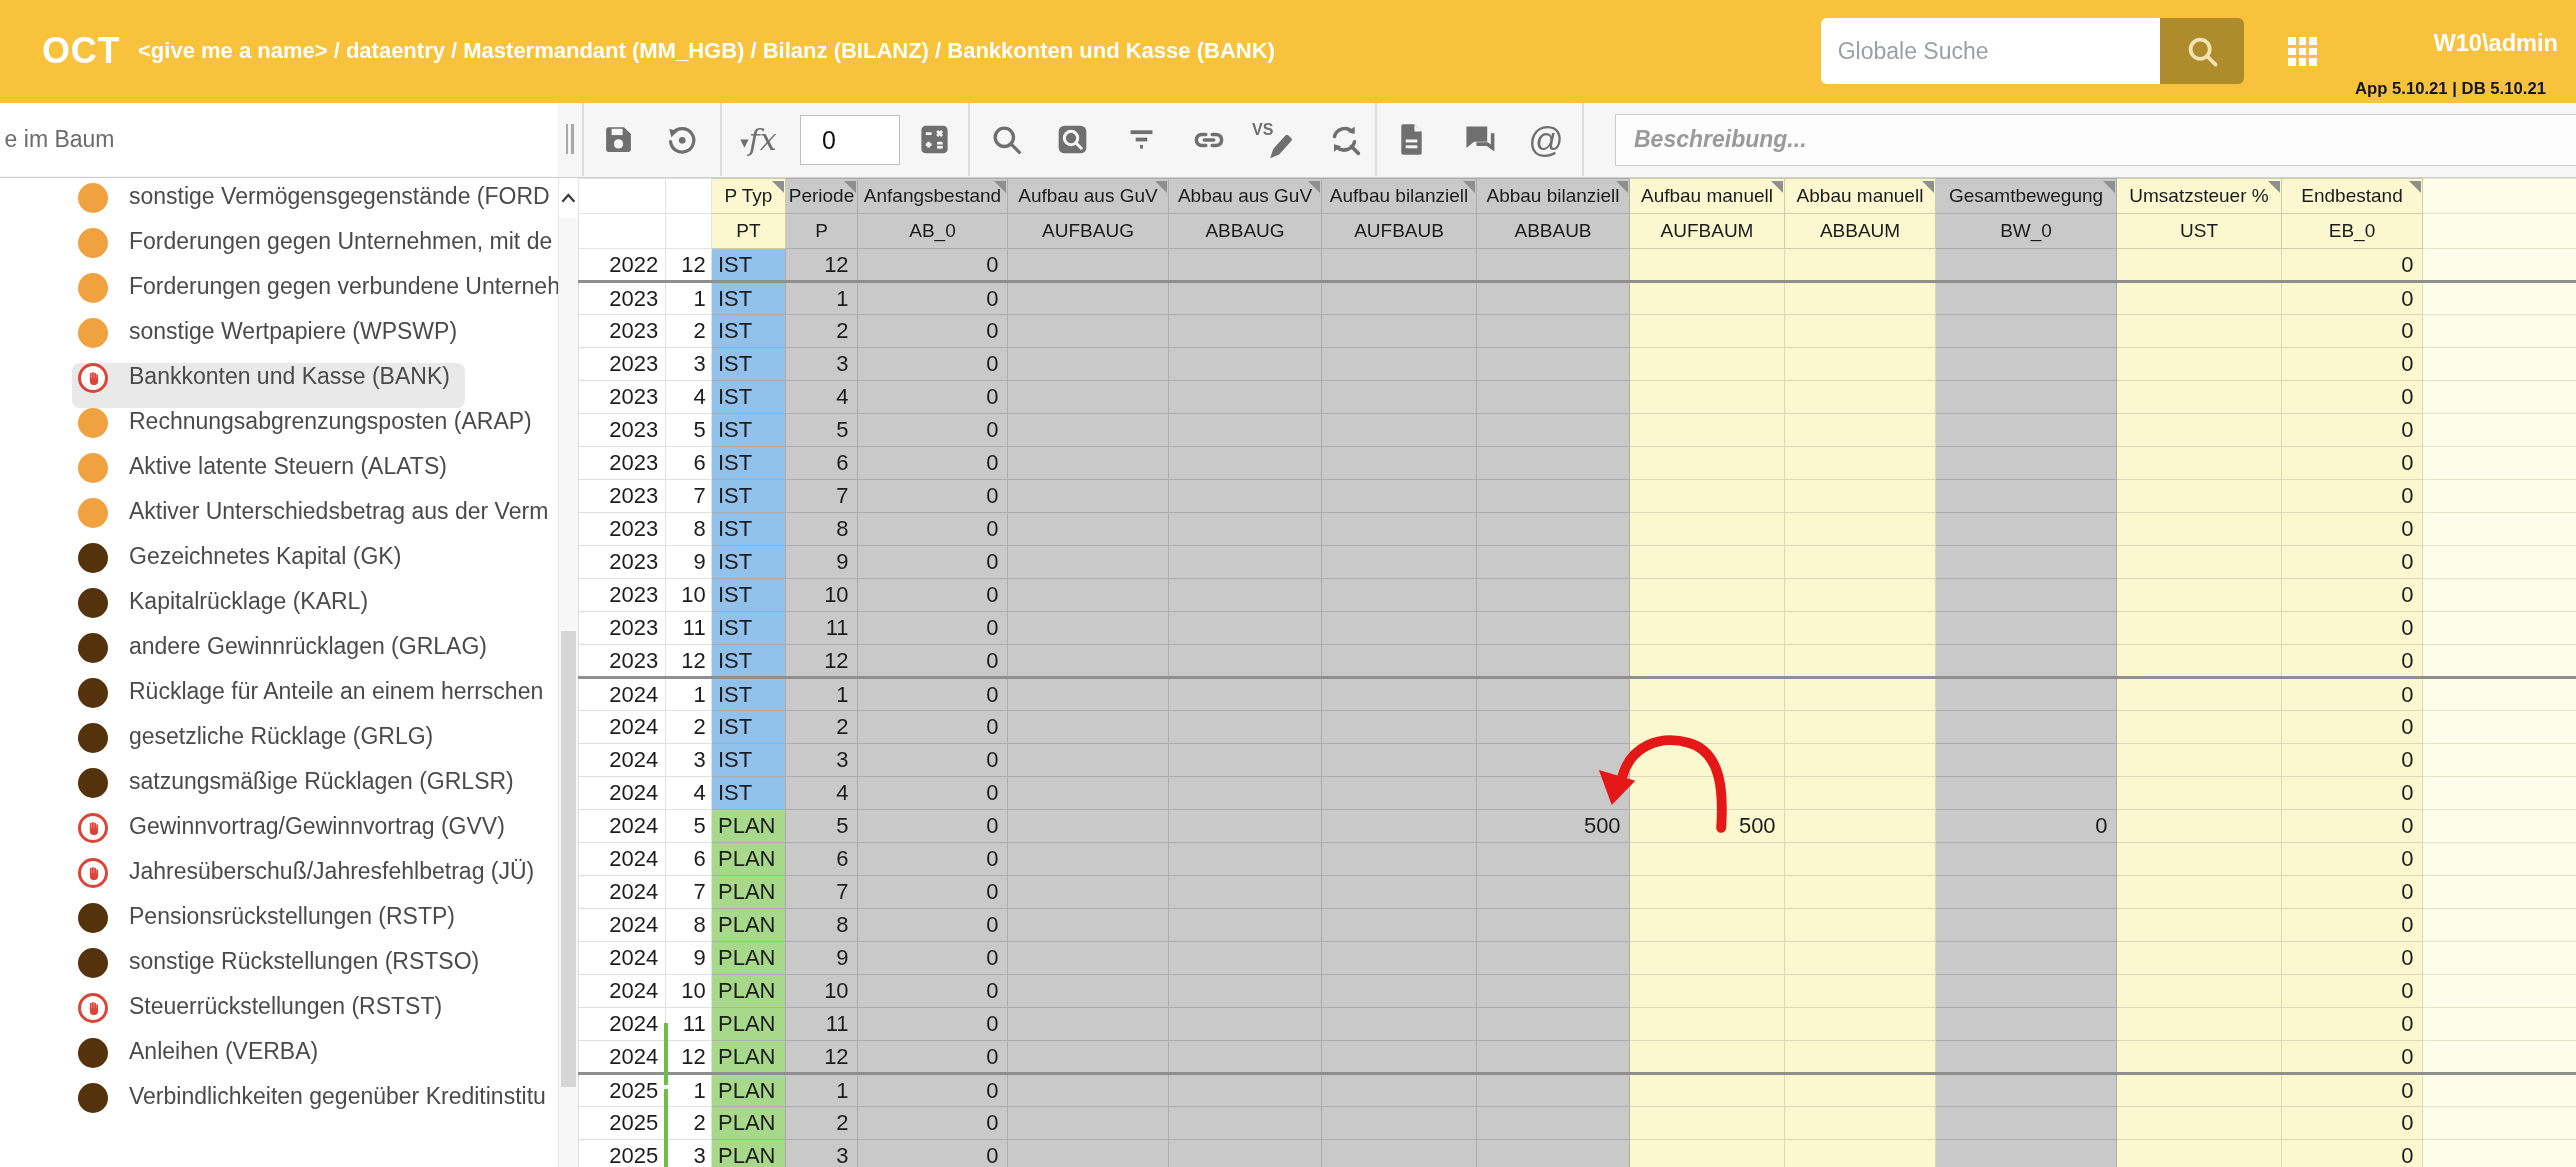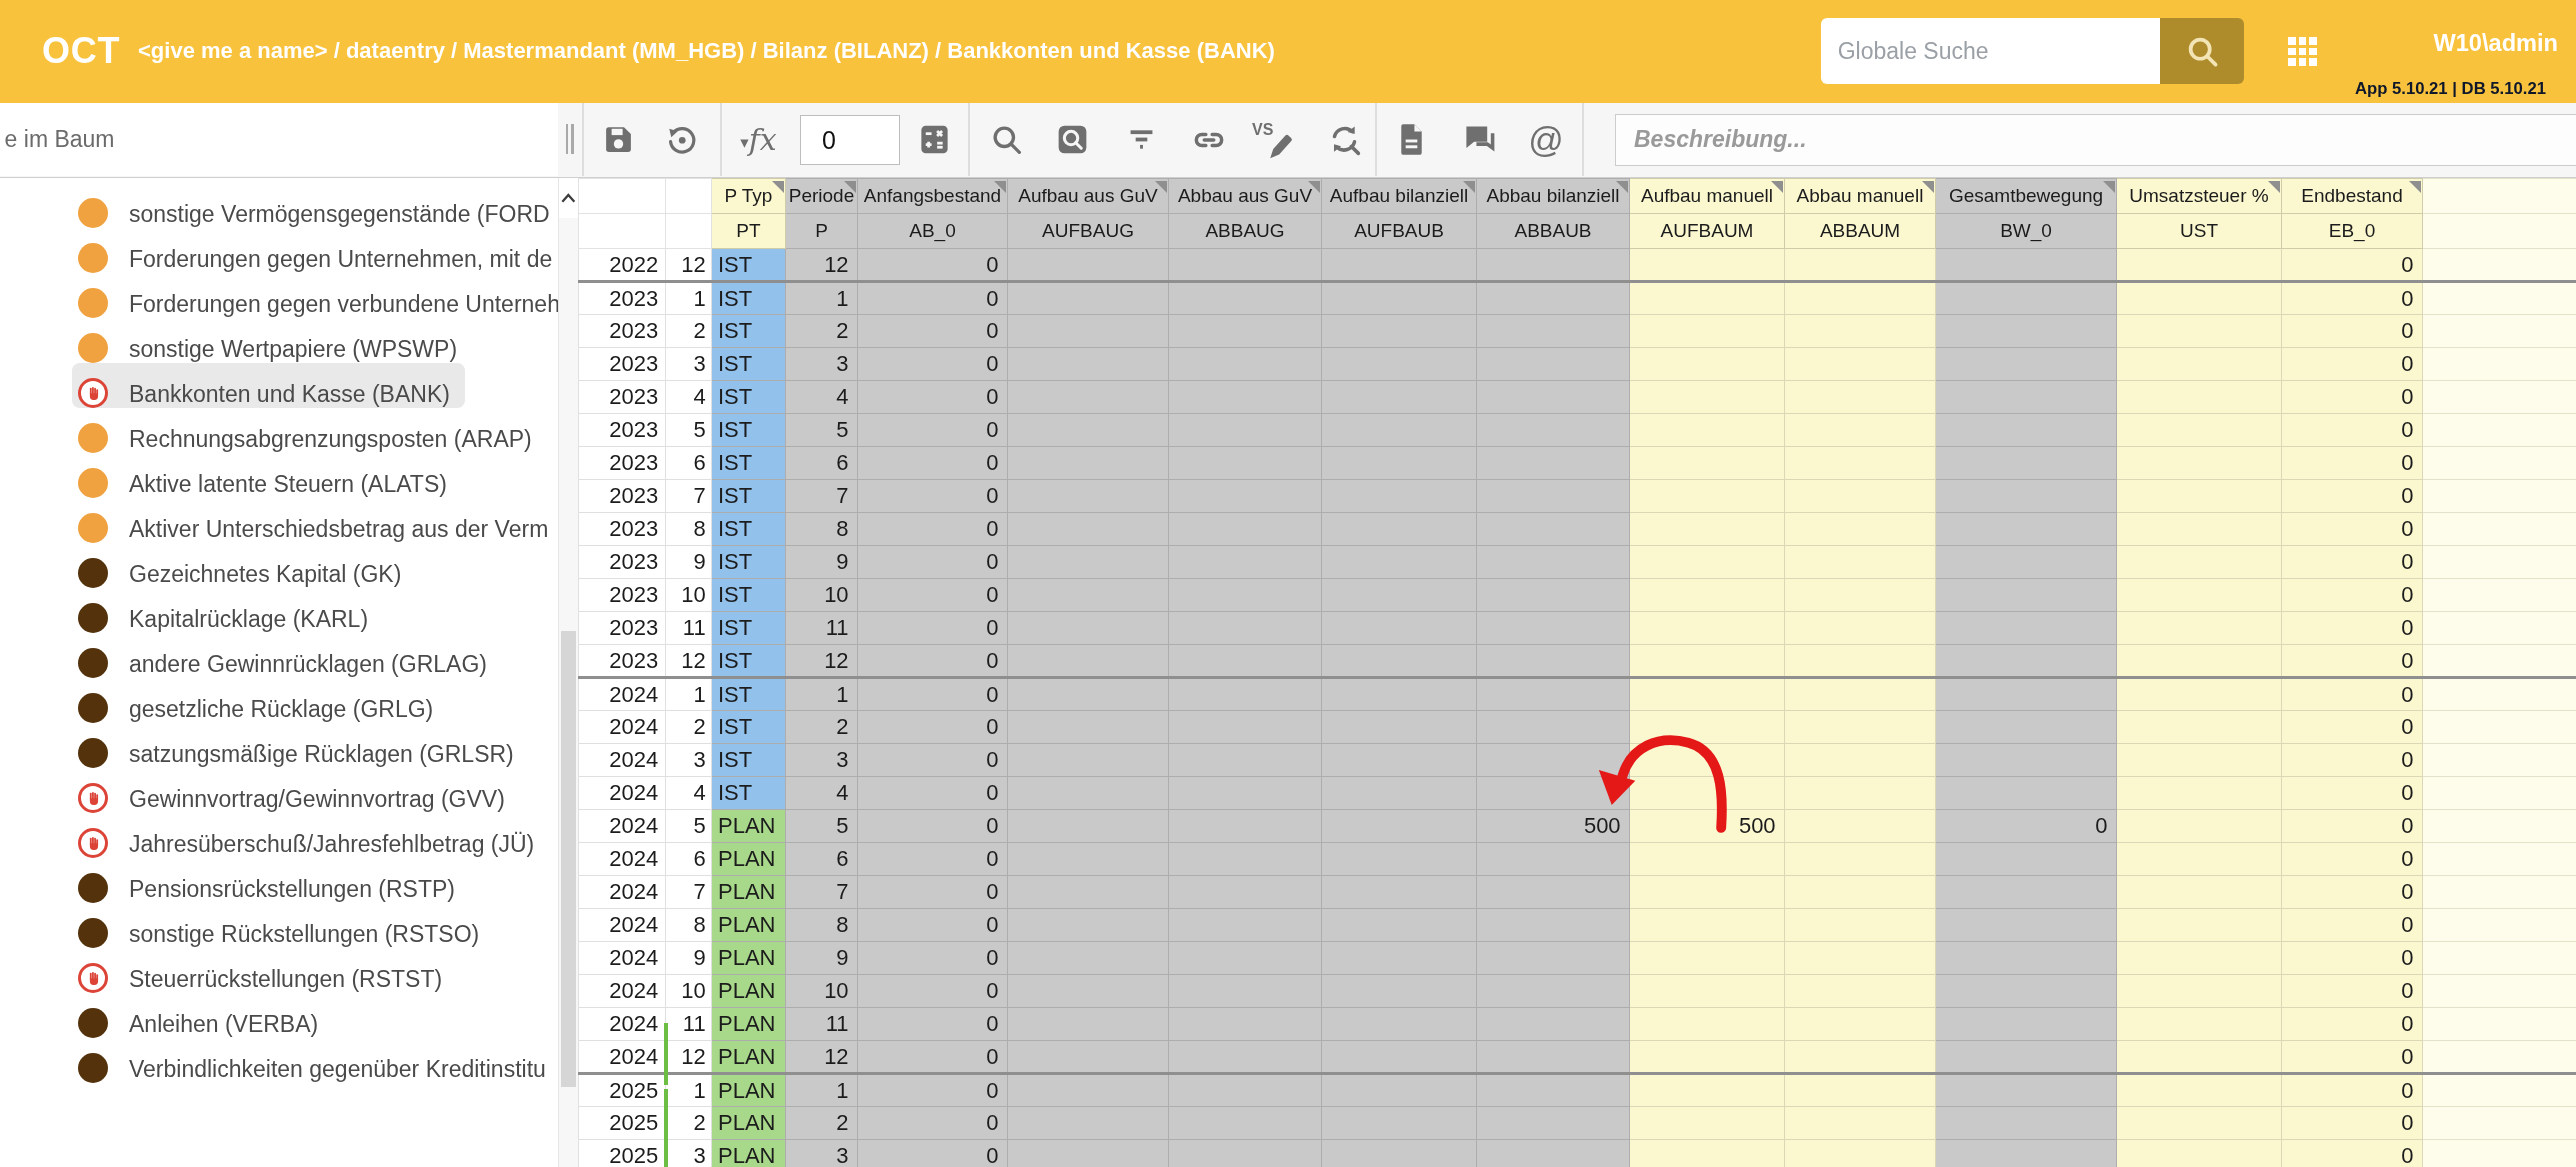--- a/index.html
+++ b/index.html
@@ -28,21 +28,21 @@
   #fxbtn { font-size:18px; color:#5f6368; display:flex; align-items:flex-start; }
   #fxbtn em { font-family:"DejaVu Serif","Liberation Serif",serif; font-style:italic; font-size:30px; color:#6f6f6f; line-height:30px; }
   #fxbtn .caret { font-size:16.7px; margin-top:7.6px; color:#6f6f6f; }
   #zerofield { position:absolute; left:800px; top:12px; width:100px; height:50px; background:#fff; border:1.5px solid #BDBDBD; font-size:25px; color:#111; display:flex; align-items:center; padding-left:21px; }
   #descfield { position:absolute; left:1615px; top:10.7px; width:1154px; height:52px; background:#FDFDFD; border:1.5px solid #CCCCCC; display:flex; align-items:center; padding-left:18px; font-size:23px; font-style:italic; color:#9a9a9a;font-weight:bold; }
   #vsbtn { position:relative; width:44px; }
   #vsbtn .vs { position:absolute; left:0; top:4.6px; font-size:16px; font-weight:700; color:#6f6f6f; }
 
   
   #sidebar { position:absolute; left:0; top:178px; width:558px; height:989px; background:#fff; overflow:hidden; padding-top:5.3px; }
-  .tree-item { display:flex; align-items:flex-end; height:45px; margin-left:72px; width:max-content; padding:0 15px 0 6px; border-radius:7.6px; }
+  .tree-item { display:flex; align-items:flex-start; height:45px; margin-left:72px; width:max-content; padding:0 15px 0 6px; border-radius:7.6px; }
   .tree-item.selected { background:#E9E9E9; }
   .tree-item .ico { width:30px; height:30px; flex:0 0 30px; margin-right:21px; border-radius:50%; }
   .ico.orange { background:#F0A240; }
   .ico.brown  { background:#53320C; }
   .ico.stop { background:#fff; border:3px solid #DC4437; display:flex; align-items:center; justify-content:center; }
   .tree-item .lbl { font-size:23px; color:#4a4a4a; white-space:nowrap; }
 
   
   #treescroll { position:absolute; left:558px; top:178px; width:20.5px; height:989px; background:#F7F7F7; border-left:1.5px solid #E6E6E6; }
   #treescroll .arrow { position:absolute; left:0; top:0; width:100%; height:40px; background:#fff; display:flex; align-items:center; justify-content:center; }
@@ -268,20 +268,24 @@
     <div class="tree-item">
       <span class="ico brown"></span>
       <span class="lbl">Kapitalrücklage (KARL)</span>
     </div>
     <div class="tree-item">
       <span class="ico brown"></span>
       <span class="lbl">andere Gewinnrücklagen (GRLAG)</span>
     </div>
     <div class="tree-item">
       <span class="ico brown"></span>
+      <span class="lbl">Rücklage für Anteile an einem herrschen</span>
+    </div>
+    <div class="tree-item">
+      <span class="ico brown"></span>
       <span class="lbl">gesetzliche Rücklage (GRLG)</span>
     </div>
     <div class="tree-item">
       <span class="ico brown"></span>
       <span class="lbl">satzungsmäßige Rücklagen (GRLSR)</span>
     </div>
     <div class="tree-item">
       <span class="ico stop">
         <svg width="16.7" height="16.7" viewBox="0 0 24 24">
           <g fill="#DC4437">

